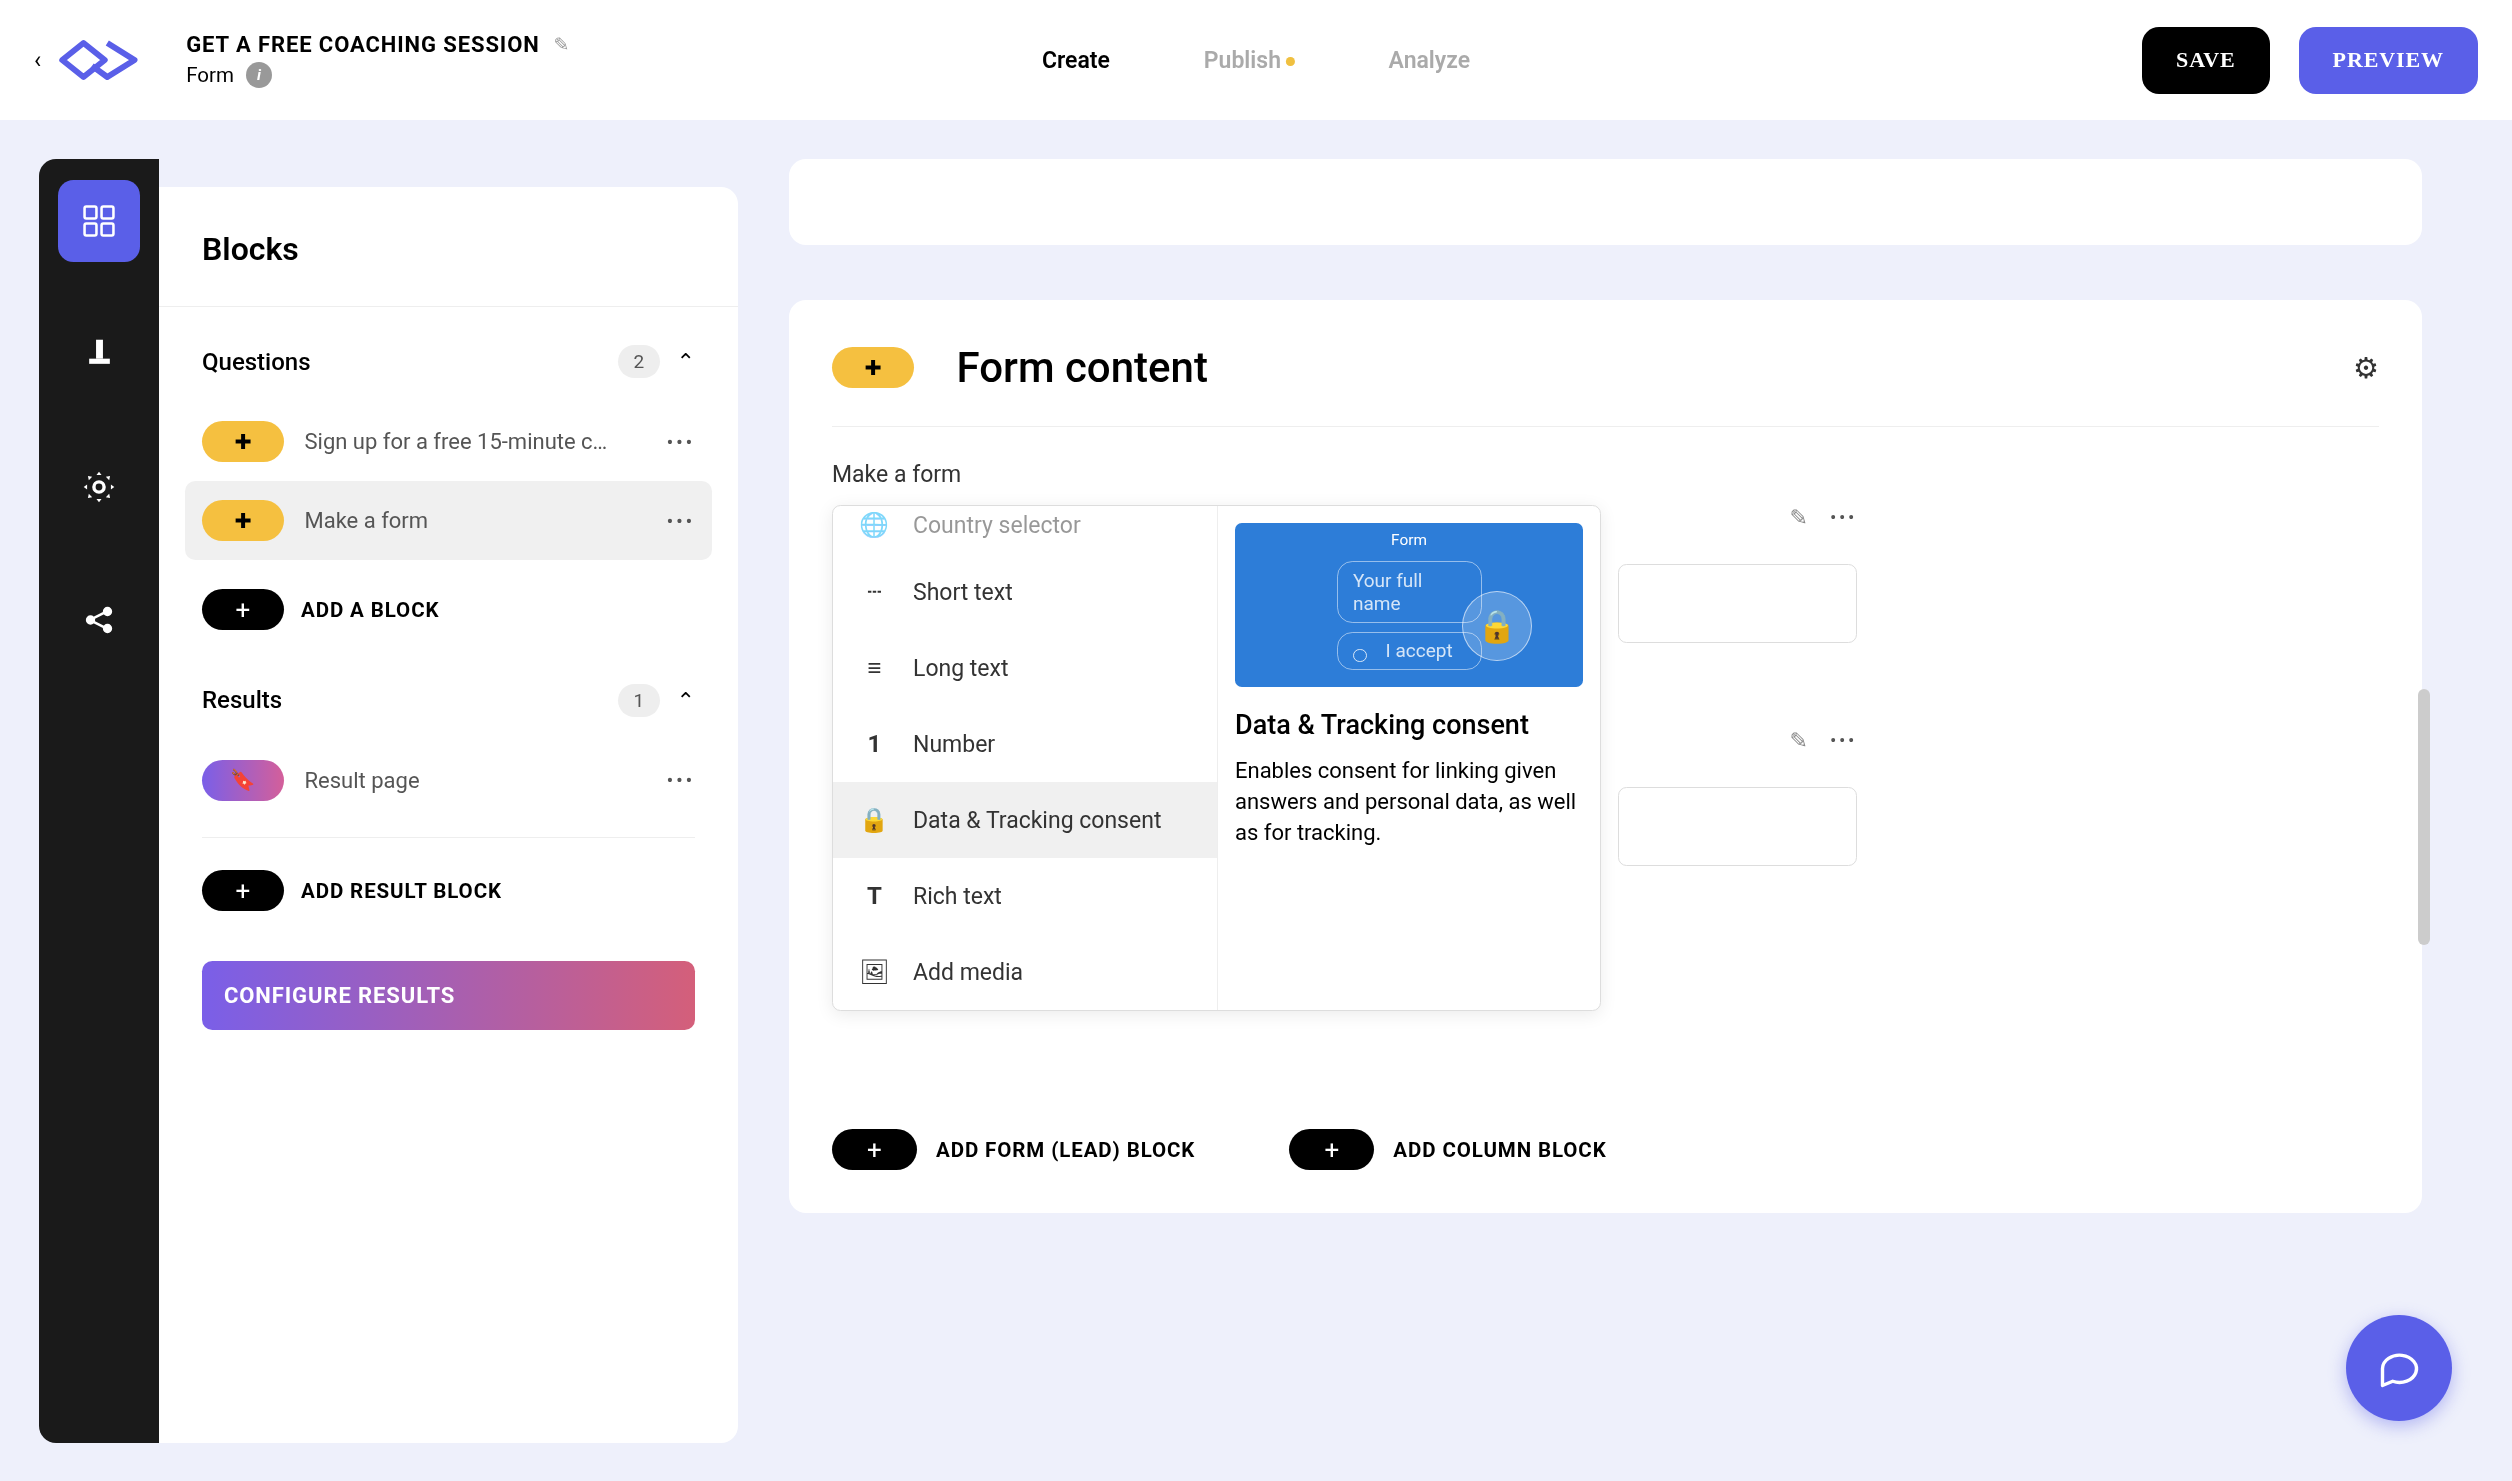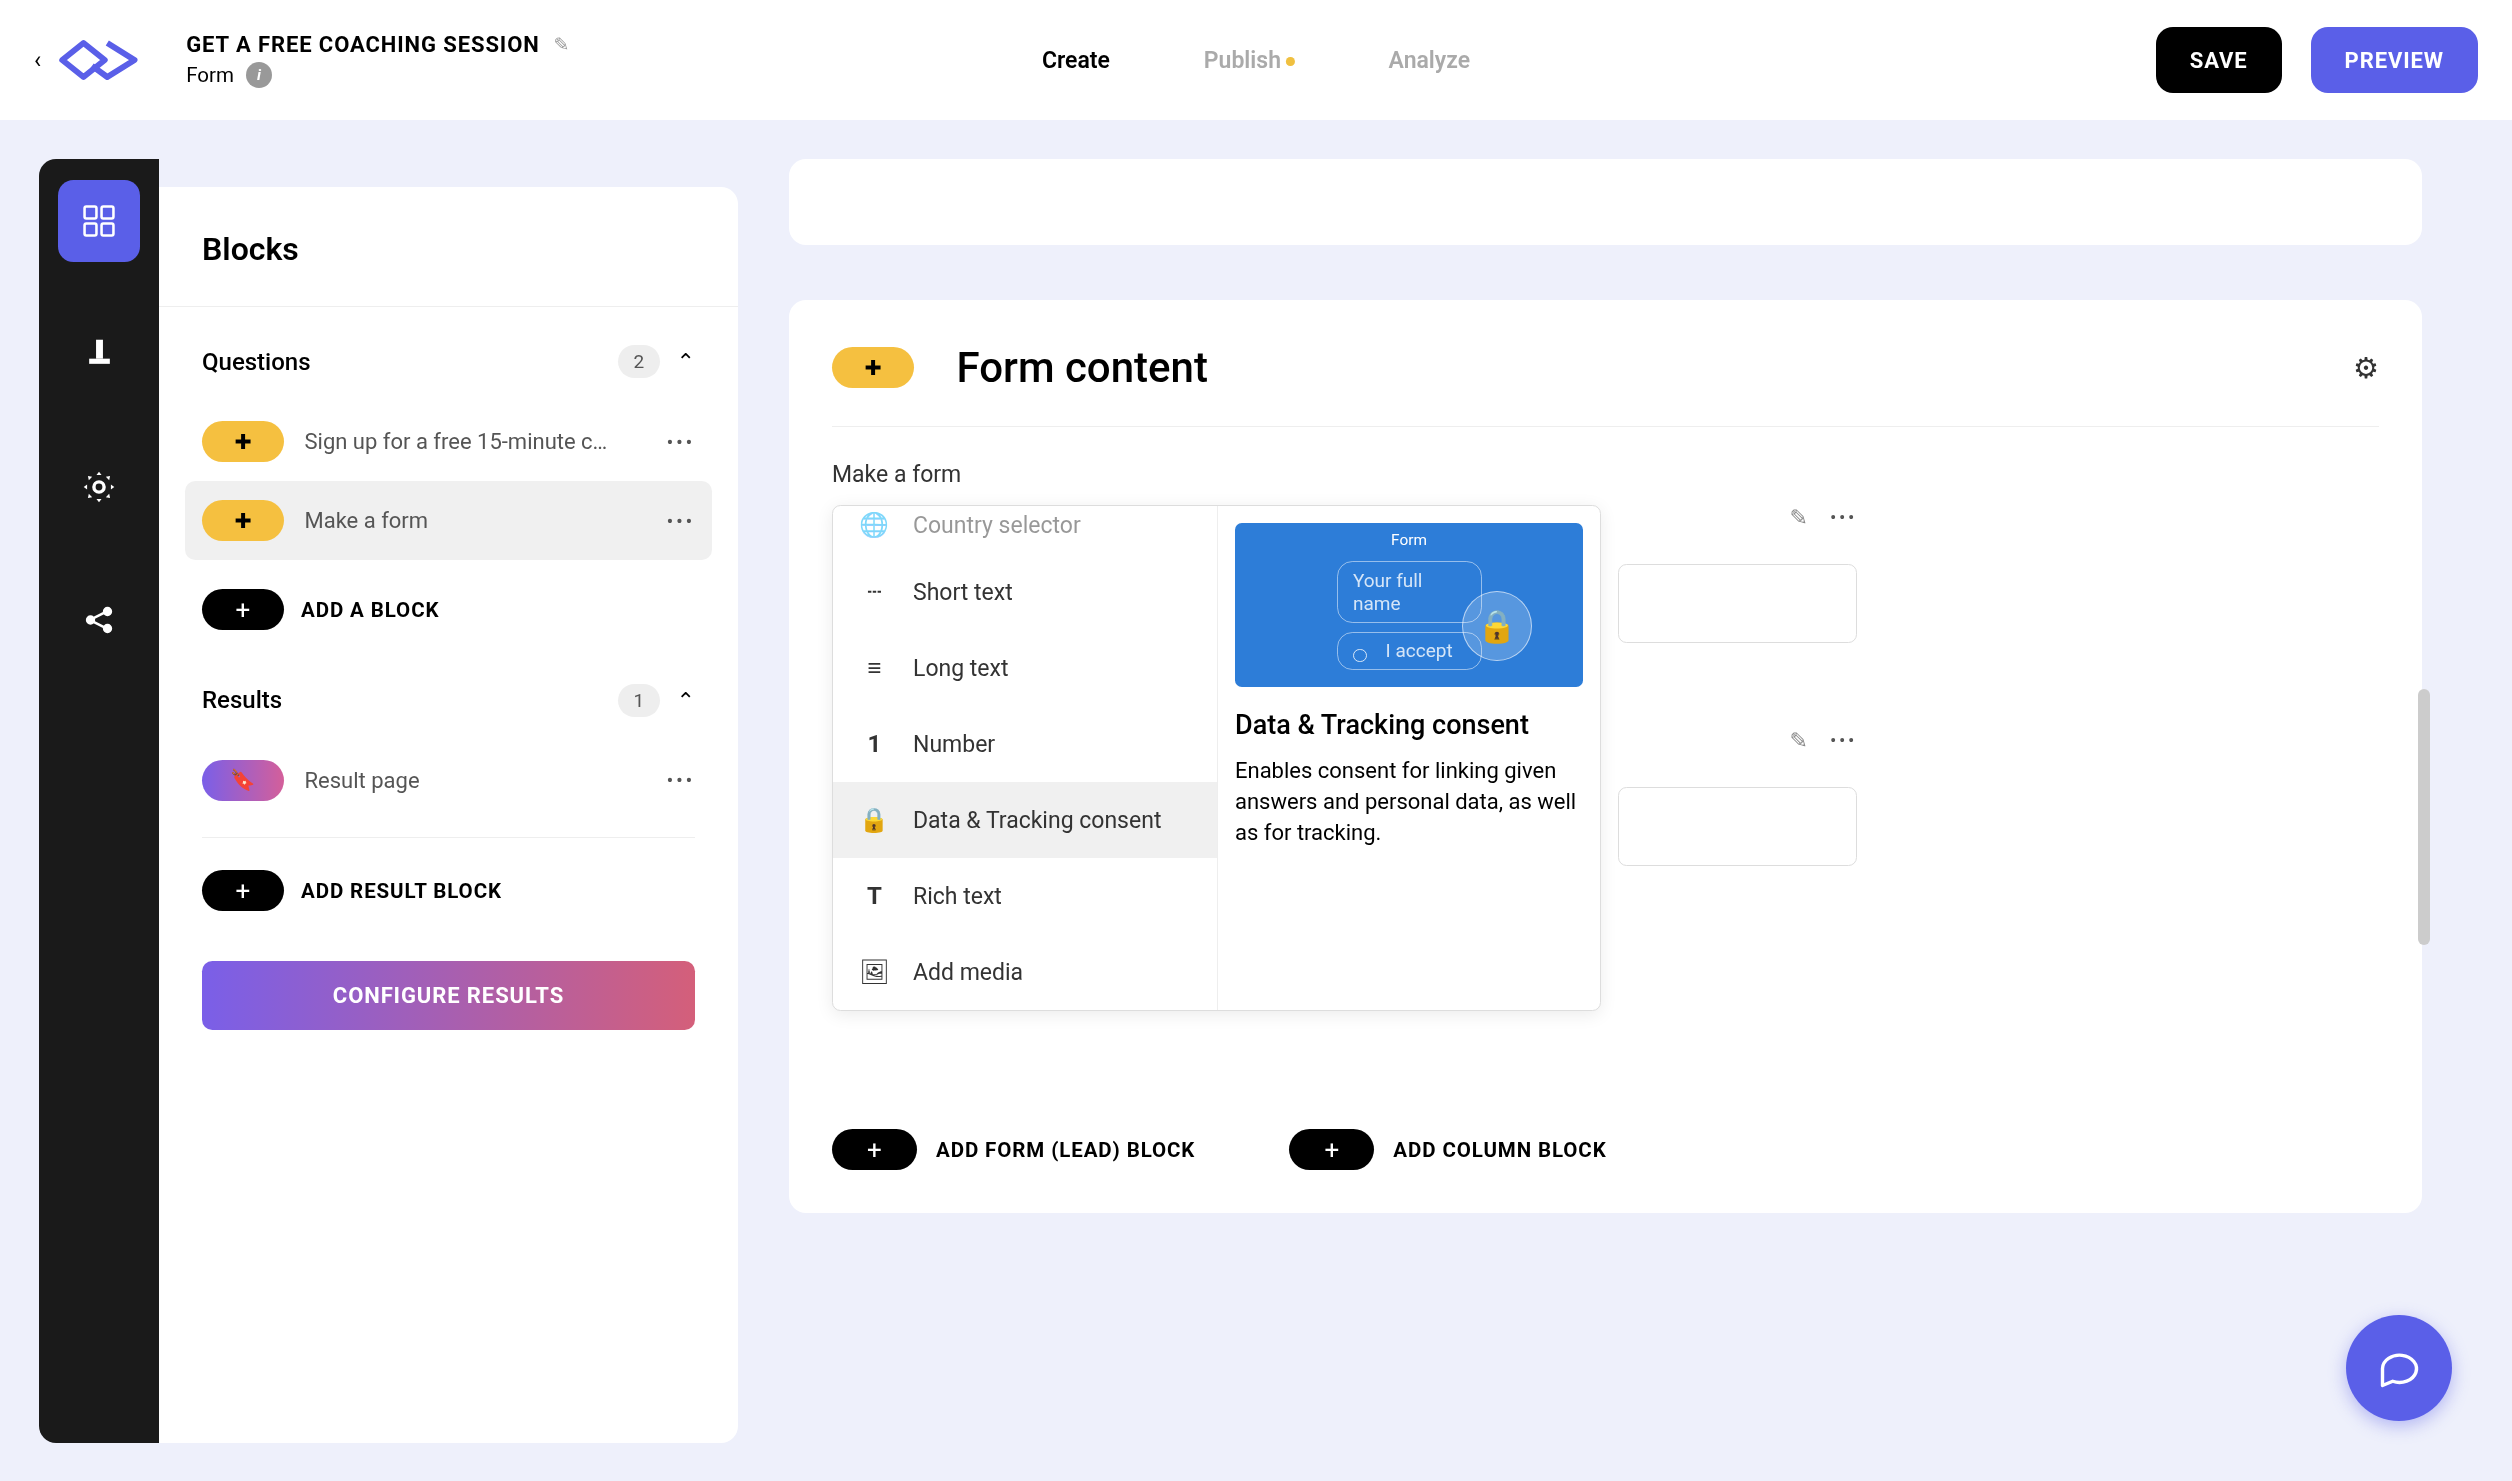--- a/index.html
+++ b/index.html
@@ -17,21 +17,21 @@
 .subtitle-row { display: flex; align-items: center; gap: 12px; margin-top: 5.1px; }
 .subtitle { font-size: 20.5px; color: #000; }
 .info-icon { width: 26px; height: 26px; border-radius: 50%; background: #999; color: #fff; display: flex; align-items: center; justify-content: center; font-size: 15.4px; font-weight: bold; font-style: italic; }
 
 .nav-tabs { position: absolute; left: 50%; transform: translateX(-50%); display: flex; gap: 94px; }
 .nav-tab { font-size: 23px; font-weight: 600; color: #aaa; cursor: pointer; }
 .nav-tab.active { color: #000; }
 .nav-dot { width: 8.5px; height: 8.5px; border-radius: 50%; background: #f0c040; display: inline-block; margin-left: 5.1px; vertical-align: middle; }
 
 .header-actions { margin-left: auto; display: flex; gap: 29px; }
-.btn { padding: 20.5px 34px; border-radius: 17px; font-size: 22px; font-weight: 700; letter-spacing: 0.9px; cursor: pointer; border: none; text-transform: uppercase; }
+.btn { padding: 20.5px 34px; border-radius: 17px; font-size: 22px; font-weight: 700; letter-spacing: 0.9px; cursor: pointer; border: none; text-transform: uppercase; font-family: Liberation Serif, serif; }
 .btn-dark { background: #000; color: #fff; }
 .btn-primary { background: #5a5fe8; color: #fff; }
 
 
 .main { display: flex; padding: 39px; gap: 0; height: calc(100% - 120px); }
 
 
 .sidebar-rail { background: #1a1a1a; width: 120px; border-radius: 17px 0 0 17px; display: flex; flex-direction: column; align-items: center; padding: 20.5px 0; gap: 51px; }
 .rail-icon { width: 82px; height: 82px; display: flex; align-items: center; justify-content: center; border-radius: 15.4px; cursor: pointer; color: #fff; font-size: 32px; }
 .rail-icon.active { background: #5a5fe8; }
@@ -52,21 +52,21 @@
 .block-badge.purple { background: linear-gradient(90deg, #7a5fe8, #d45f9a); color: #fff; }
 .block-label { font-size: 22px; color: #555; flex: 1; white-space: nowrap; overflow: hidden; text-overflow: ellipsis; }
 .block-menu { font-size: 20.5px; color: #555; cursor: pointer; letter-spacing: 2.6px; }
 
 .add-btn { display: flex; align-items: center; gap: 17px; padding: 15.4px 17px; margin: 13.7px 26px 0; cursor: pointer; }
 .add-btn-icon { width: 82px; height: 41px; border-radius: 20.5px; background: #000; color: #fff; display: flex; align-items: center; justify-content: center; font-size: 26px; }
 .add-btn-label { font-size: 20.5px; font-weight: 700; letter-spacing: 0.9px; text-transform: uppercase; }
 
 .divider { height: 0.9px; background: #eee; margin: 17px 43px; }
 
-.configure-btn { margin: 34px 43px; padding: 22px; border-radius: 10.3px; background: linear-gradient(90deg, #7a5fe8, #d45f7a); color: #fff; font-size: 22px; font-weight: 700; letter-spacing: 0.9px; text-align: center; cursor: pointer; text-transform: uppercase; }
+.configure-btn { margin: 34px 43px; padding: 22px; border-radius: 10.3px; background: linear-gradient(90deg, #7a5fe8, #d45f7a); color: #fff; font-size: 22px; font-weight: 700; letter-spacing: 0.9px; cursor: pointer; text-transform: uppercase; }
 
 
 .content { flex: 1; padding: 0 51px; overflow-y: auto; }
 .card { background: #fff; border-radius: 17px; padding: 43px; margin-bottom: 55px; }
 .card-label { font-size: 23px; color: #333; margin-bottom: 13.7px; display: flex; justify-content: space-between; align-items: center; }
 .help-icon { width: 26px; height: 26px; border: 1.7px solid #999; border-radius: 50%; display: flex; align-items: center; justify-content: center; font-size: 15.4px; color: #999; }
 .text-input { width: 100%; border: 0.9px solid #ccc; border-radius: 8.5px; padding: 26px 31px; font-size: 26px; color: #333; }
 .text-input::placeholder { color: #aaa; }
 
 .card-header { display: flex; align-items: center; justify-content: space-between; padding-bottom: 34px; border-bottom: 0.9px solid #eee; }

